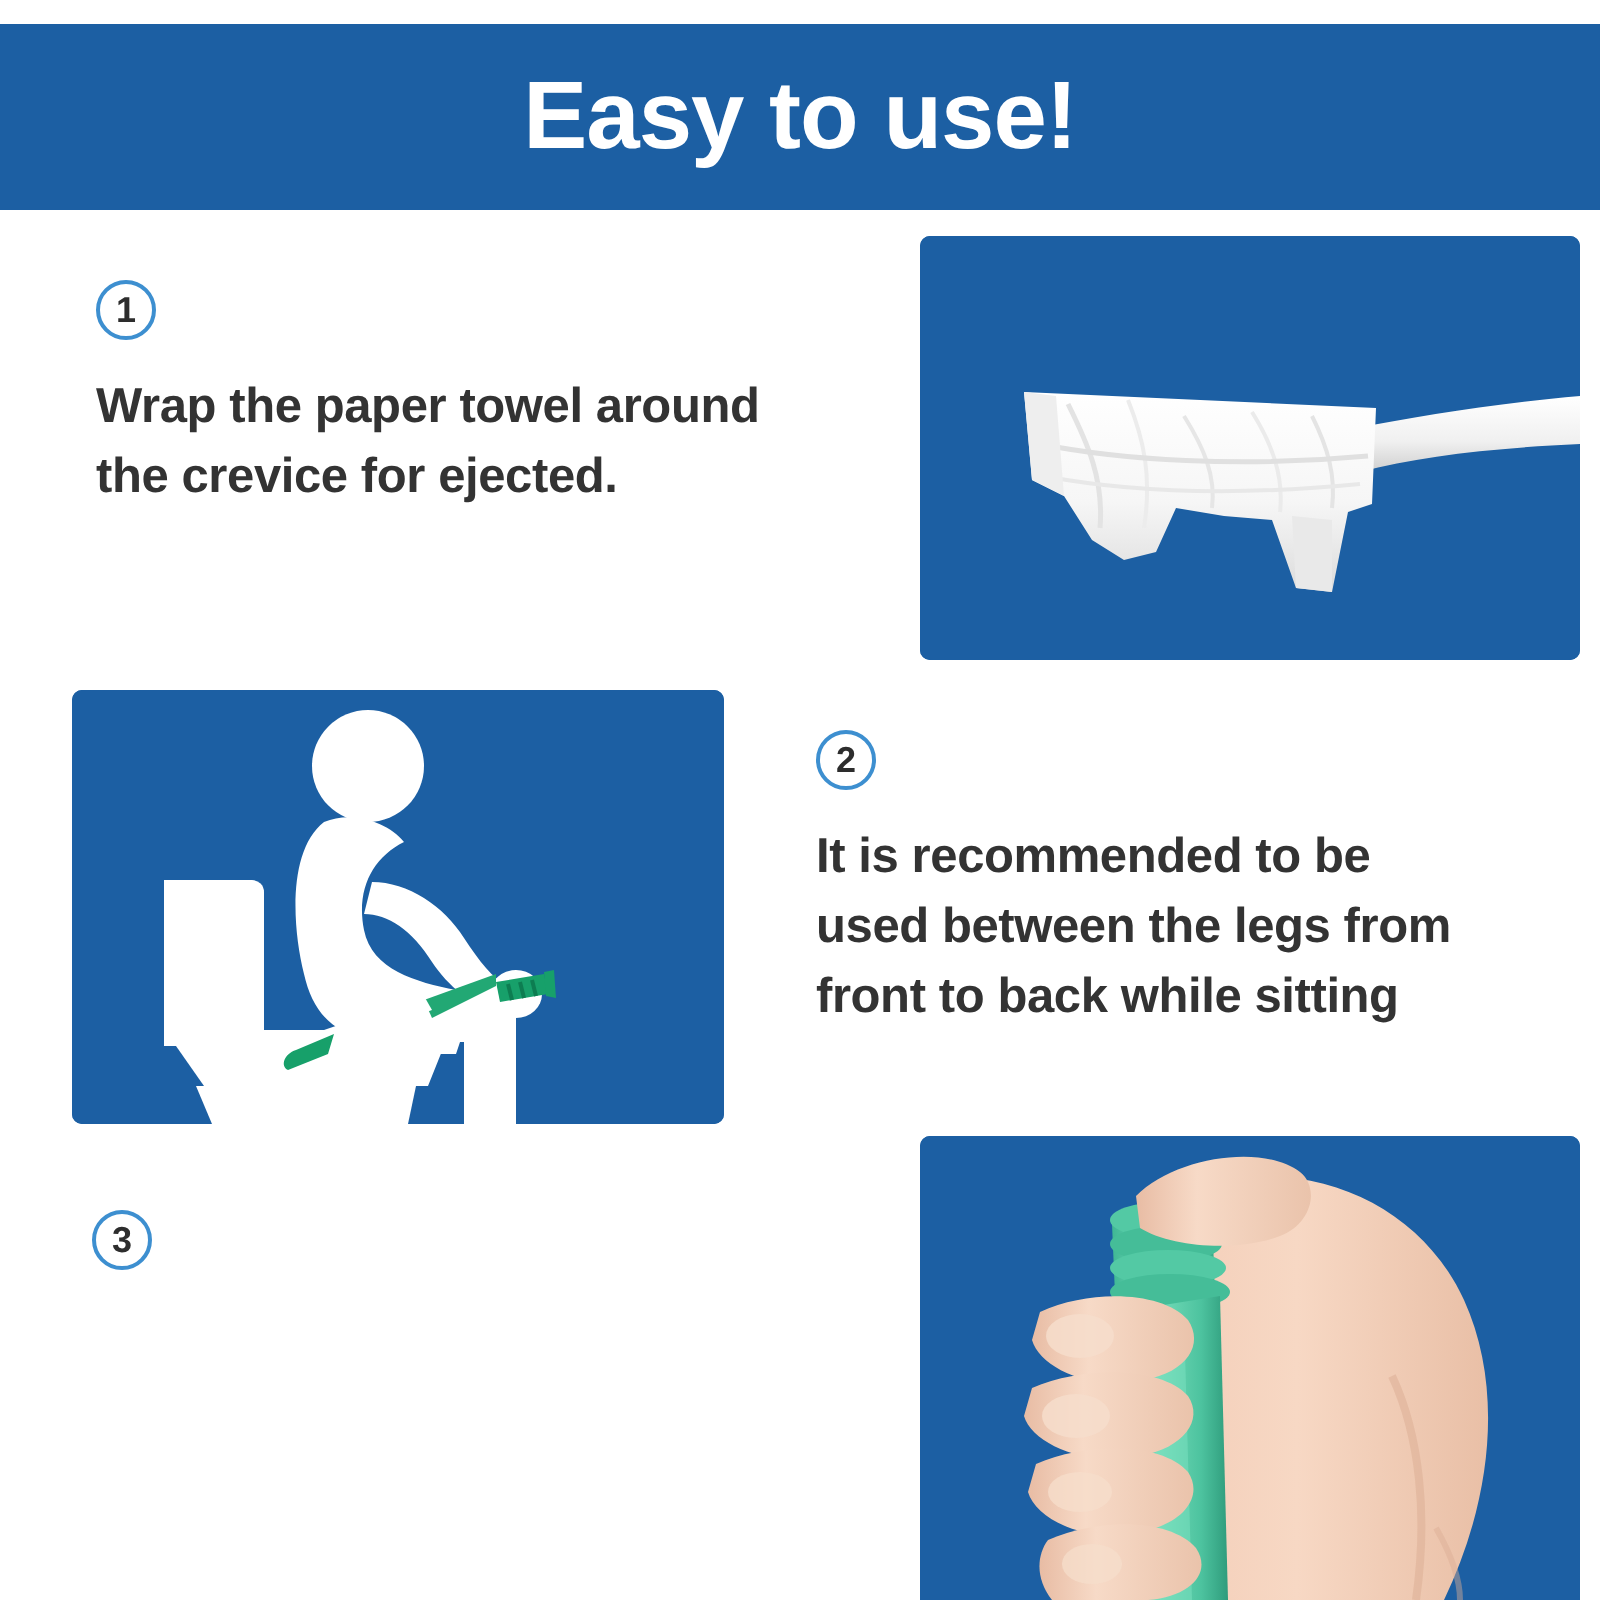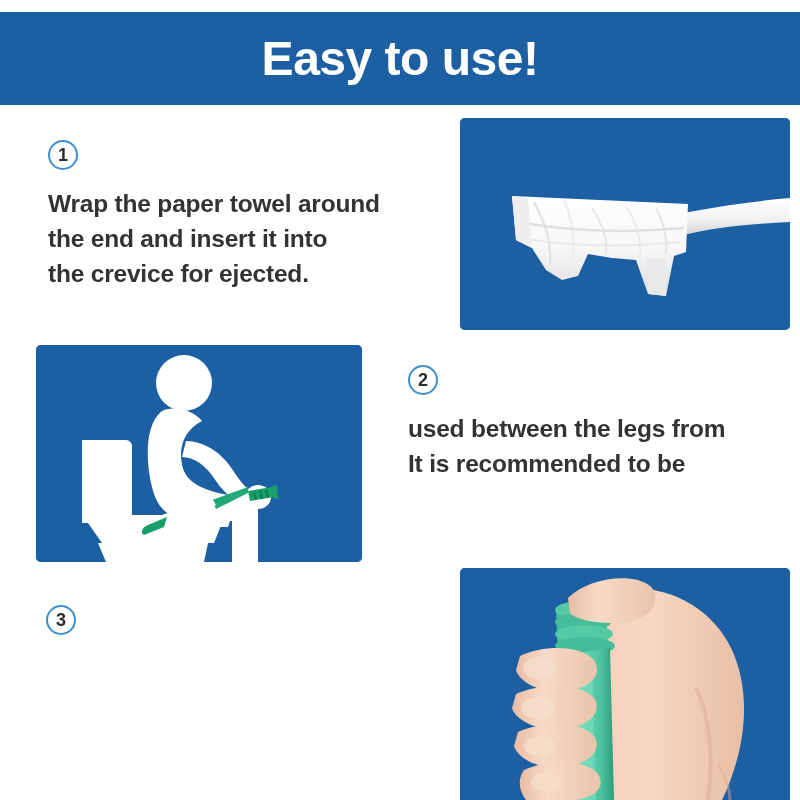--- a/index.html
+++ b/index.html
@@ -96,21 +96,20 @@
 <div class="page">
 
   <div class="header-banner">
     <div class="header-title">Easy to use!</div>
   </div>
 
   <div class="step-text" id="step1-text">
     <div class="badge">1</div>
     <div class="step-body">
       <div>Wrap the paper towel around</div>
-      <div>the end and insert it into</div>
       <div>the crevice for ejected.</div>
     </div>
   </div>
 
   <div class="panel" id="panel-tissue">
     <svg viewBox="0 0 330 212" preserveAspectRatio="none">
       <defs>
         <linearGradient id="tissueShade" x1="0" y1="0" x2="0" y2="1">
           <stop offset="0%" stop-color="#ffffff"></stop>
           <stop offset="55%" stop-color="#f6f6f6"></stop>
@@ -180,22 +179,23 @@
         <path d="M180 160 L130 178 L126 170 L176 153 Z" fill="#ffffff"></path>
 
         <path d="M131 172 L112 180 C106 182 104 188 108 190 L128 182 Z" fill="#17a06a"></path>
       </g>
     </svg>
   </div>
 
   <div class="step-text" id="step2-text">
     <div class="badge">2</div>
     <div class="step-body">
+      <div>It is recommended to be</div>
       <div>used between the legs from</div>
-      <div>It is recommended to be</div>
+      <div>front to back while sitting</div>
     </div>
   </div>
 
   <div class="step-text" id="step3-text">
     <div class="badge">3</div>
   </div>
 
   <div class="panel" id="panel-hand">
     <svg viewBox="0 0 330 232" preserveAspectRatio="none">
       <defs>

